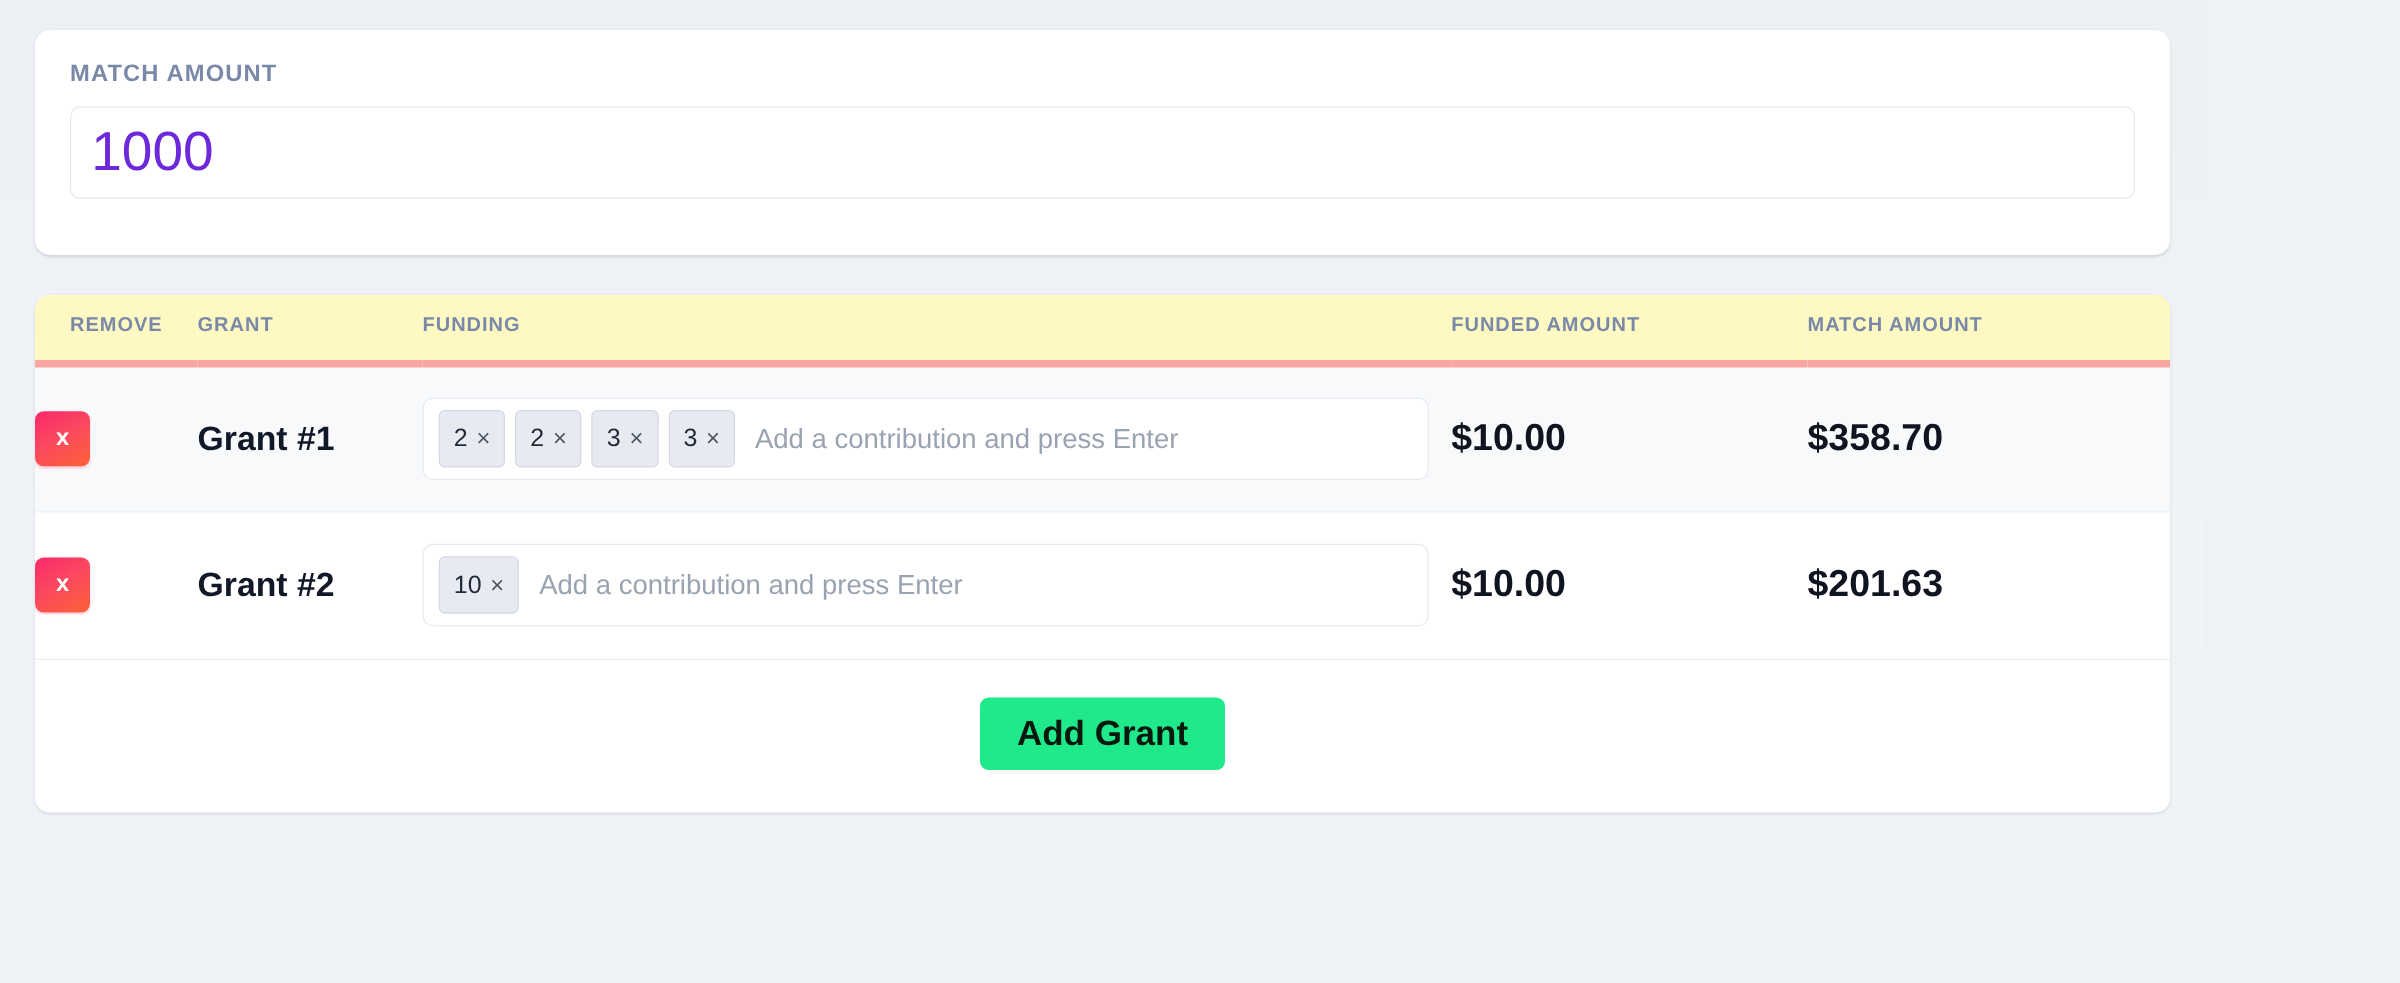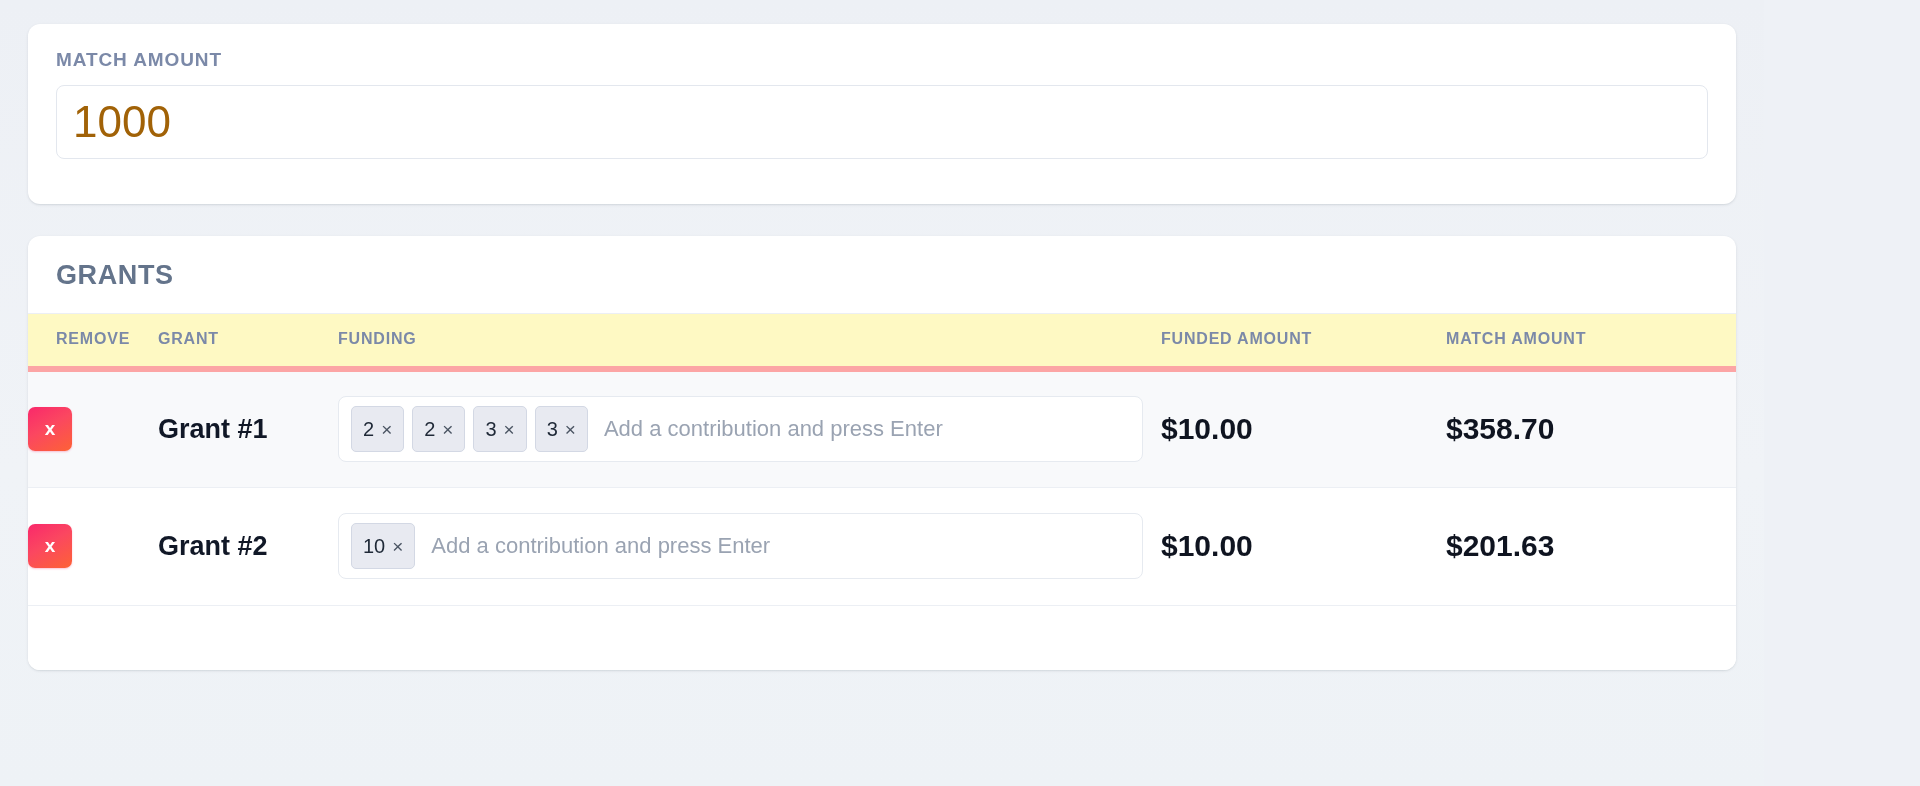--- a/index.html
+++ b/index.html
@@ -53,21 +53,21 @@
     display: block;
     width: 100%;
     height: 74px;
     border: 1px solid #e3e7ee;
     border-radius: 8px;
     background: #fff;
     padding: 0 16px;
     font-family: "Liberation Sans", sans-serif;
     font-size: 44px;
     font-weight: 400;
-    color: #a16207;
+    color: #6d28d9;
     outline: none;
   }
   .stat-value {
     font-size: 44px;
     font-weight: 700;
     color: #0f1420;
     line-height: 74px;
     height: 74px;
     padding-left: 4px;
   }
@@ -233,23 +233,20 @@
     <div class="card stat-card">
       <div class="stat-label">MATCH AMOUNT</div>
       <input class="match-input" type="text" value="1000" style="">
     </div>
 
 
   </div>
 
   <div class="card grants-card">
 
-    <div class="grants-header">
-      <div class="grants-title">GRANTS</div>
-    </div>
 
     <table class="grants-table">
       <thead>
         <tr>
           <th class="col-remove">REMOVE</th>
           <th class="col-grant">GRANT</th>
           <th class="col-funding">FUNDING</th>
           <th class="col-funded">FUNDED AMOUNT</th>
           <th class="col-match">MATCH AMOUNT</th>
         </tr>
@@ -294,17 +291,18 @@
                 <input type="text" class="contrib-input" placeholder="Add a contribution and press Enter" style="">
               </div>
             </td>
             <td><span class="amount">$10.00</span></td>
             <td><span class="amount">$201.63</span></td>
           </tr>
         </tbody>
     </table>
 
     <div class="grants-footer">
+      <button class="btn btn-add">Add Grant</button>
     </div>
 
   </div>
 
 </div>
 
 </body></html>

